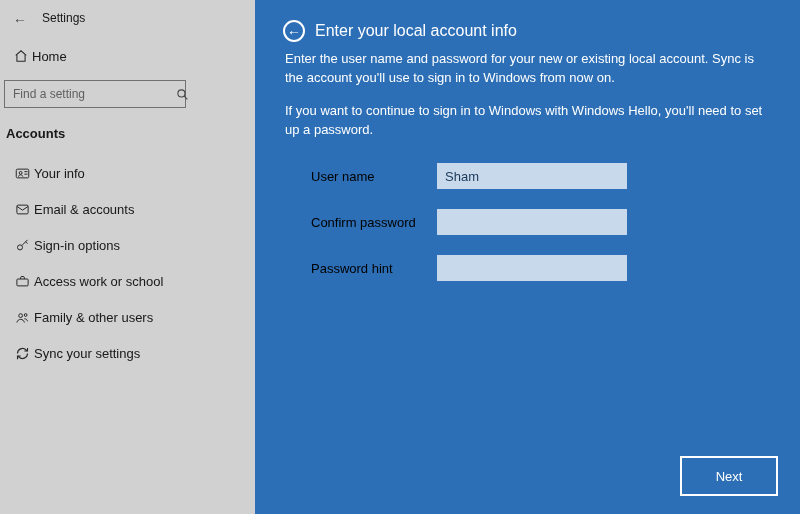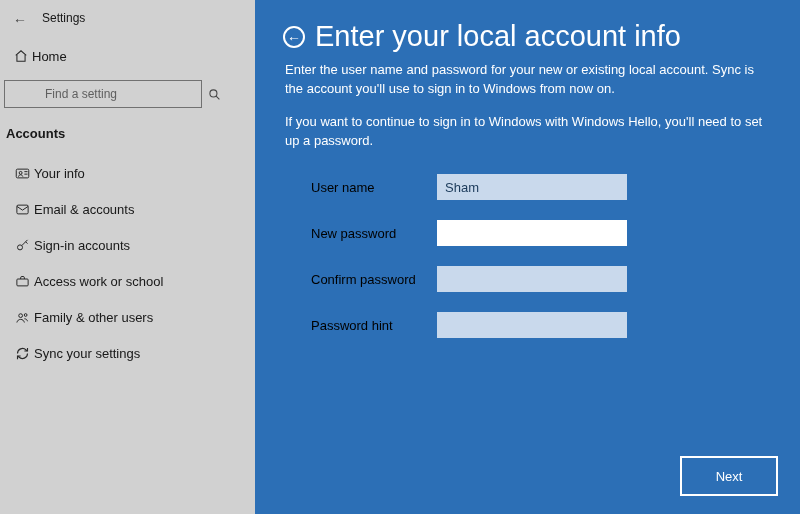--- a/index.html
+++ b/index.html
@@ -39,27 +39,26 @@
   .home-row {
     display: flex;
     align-items: center;
     height: 32px;
     padding-left: 10px;
     font-size: 13px;
   }
   .home-row .icon { width: 22px; display:inline-flex; align-items:center; justify-content:center; }
   .search-box {
     margin: 8px 10px 14px 4px;
-    width: 198px;
+    width: 182px;
     height: 28px;
     border: 1px solid #8a8a8a;
     display: flex;
     align-items: center;
     background: #fff;
-    padding-left: 32px;
   }
   .search-box input {
     flex: 1;
     border: none;
     outline: none;
     font-size: 12px;
     padding: 0 8px;
     color: #666;
     background: transparent;
   }
@@ -115,21 +114,21 @@
   .back-circle {
     width: 22px; height: 22px;
     border: 2px solid #fff;
     border-radius: 50%;
     display: inline-flex; align-items: center; justify-content: center;
     margin-right: 10px;
     flex-shrink: 0;
   }
   .back-circle span { font-size: 14px; line-height: 1; position: relative; top:-1px;}
   .modal-title {
-    font-size: 29px;
+    font-size: 16px;
     font-weight: 400;
   }
   .modal-text {
     font-size: 13px;
     line-height: 1.45;
     margin-top: 8px;
     padding-left: 2px;
   }
   .modal-text p { margin: 0 0 14px 0; }
 
@@ -230,21 +229,21 @@
       <span>Email &amp; accounts</span>
     </div>
     <div class="nav-item">
       <span class="icon">
         <svg width="15" height="15" viewBox="0 0 24 24" fill="none" stroke="#333" stroke-width="1.6">
           <circle cx="8" cy="15" r="4"></circle>
             <path d="M11 12 L20 3"></path>
             <path d="M17 6 l3 3"></path>
         </svg>
       </span>
-      <span>Sign-in accounts</span>
+      <span>Sign-in options</span>
     </div>
     <div class="nav-item">
       <span class="icon">
         <svg width="15" height="15" viewBox="0 0 24 24" fill="none" stroke="#333" stroke-width="1.6">
           <rect x="3" y="8" width="18" height="11" rx="1.5"></rect>
             <path d="M9 8 V6 a2 2 0 0 1 2-2 h2 a2 2 0 0 1 2 2 V8"></path>
         </svg>
       </span>
       <span>Access work or school</span>
     </div>
@@ -288,24 +287,20 @@
       <p>If you want to continue to sign in to Windows with Windows Hello, you'll need to set up a password.</p>
     </div>
   </div>
 
   <div class="form-area">
     <div class="form-row">
       <div class="form-label">User name</div>
       <input class="inp-dim" type="text" value="Sham" style="">
     </div>
     <div class="form-row">
-      <div class="form-label">New password</div>
-      <input class="inp-bright" type="password" value="" style="">
-    </div>
-    <div class="form-row">
       <div class="form-label">Confirm password</div>
       <input class="inp-dim" type="password" value="" style="">
     </div>
     <div class="form-row">
       <div class="form-label">Password hint</div>
       <input class="inp-dim" type="text" value="" style="">
     </div>
   </div>
 
   <div class="modal-buttons">

